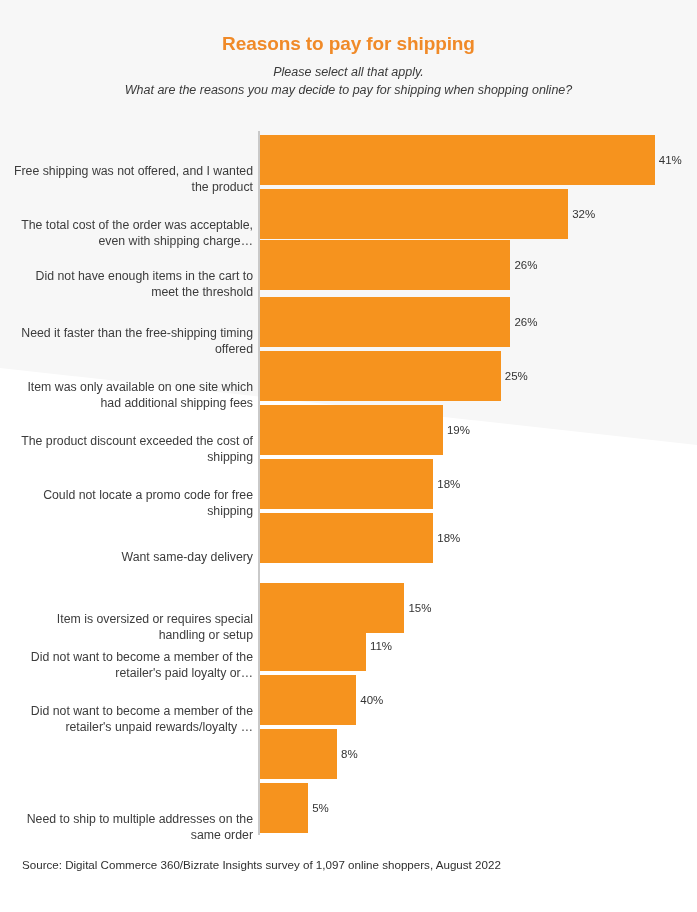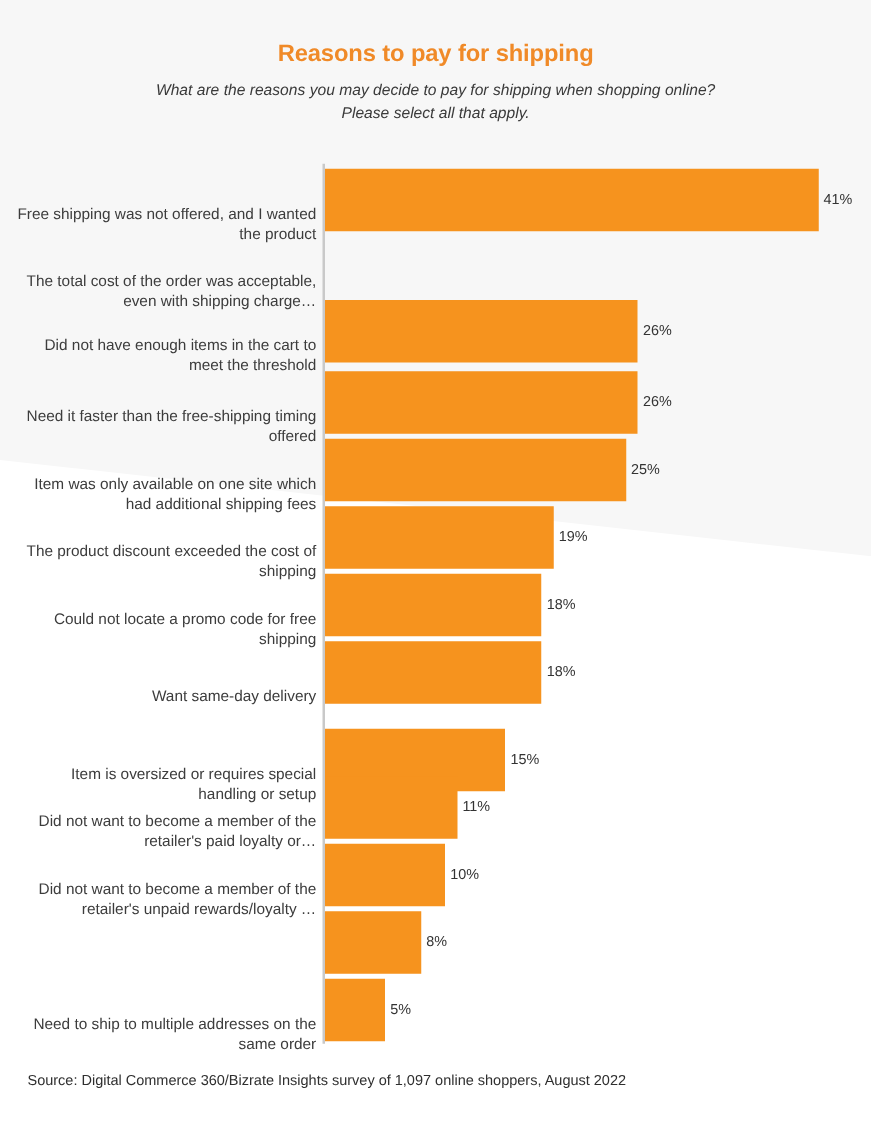--- a/index.html
+++ b/index.html
@@ -133,37 +133,41 @@
 <body>
 
 <div id="chart-card">
 
   <div id="bg-top"></div>
   <div id="bg-bottom"></div>
 
   <div id="header">
     <h1 id="chart-title">Reasons to pay for shipping</h1>
     <div id="chart-subtitle">
+      <span class="subtitle-line">Please select all that apply.</span>
       <span class="subtitle-line">What are the reasons you may decide to pay for shipping when shopping online?</span>
-      <span class="subtitle-line">Please select all that apply.</span>
     </div>
   </div>
 
   <div id="plot-area">
     <div id="axis-line"></div>
     <div id="bars-group">
         <div class="bar-row" style="top: 4px;">
           <div class="bar-label">Free shipping was not offered, and I wanted the product</div>
           <div class="bar-track">
             <div class="bar-rect" style="width: 394.83px; height: 50px; background: rgb(246, 147, 30);"></div>
             <div class="bar-value">41%</div>
           </div>
         </div>
         <div class="bar-row" style="top: 58px; text-decoration: underline;">
           <div class="bar-label">The total cost of the order was acceptable, even with shipping charge…</div>
+          <div class="bar-track">
+            <div class="bar-rect" style="width: 308.16px; height: 50px; background: rgb(246, 147, 30);"></div>
+            <div class="bar-value">32%</div>
+          </div>
         </div>
         <div class="bar-row" style="top: 109px;">
           <div class="bar-label">Did not have enough items in the cart to meet the threshold</div>
           <div class="bar-track">
             <div class="bar-rect" style="width: 250.38px; height: 50px; background: rgb(246, 147, 30);"></div>
             <div class="bar-value">26%</div>
           </div>
         </div>
         <div class="bar-row" style="top: 166px;">
           <div class="bar-label">Need it faster than the free-shipping timing offered</div>
@@ -211,21 +215,21 @@
           <div class="bar-label">Did not want to become a member of the retailer's paid loyalty or…</div>
           <div class="bar-track">
             <div class="bar-rect" style="width: 105.93px; height: 50px; background: rgb(246, 147, 30);"></div>
             <div class="bar-value">11%</div>
           </div>
         </div>
         <div class="bar-row" style="top: 544px;">
           <div class="bar-label">Did not want to become a member of the retailer's unpaid rewards/loyalty …</div>
           <div class="bar-track">
             <div class="bar-rect" style="width: 96.3px; height: 50px; background: rgb(246, 147, 30);"></div>
-            <div class="bar-value">10%</div>
+            <div class="bar-value">40%</div>
           </div>
         </div>
         <div class="bar-row" style="top: 598px;">
           <div class="bar-track">
             <div class="bar-rect" style="width: 77.04px; height: 50px; background: rgb(246, 147, 30);"></div>
             <div class="bar-value">8%</div>
           </div>
         </div>
         <div class="bar-row" style="top: 652px;">
           <div class="bar-label">Need to ship to multiple addresses on the same order</div>

